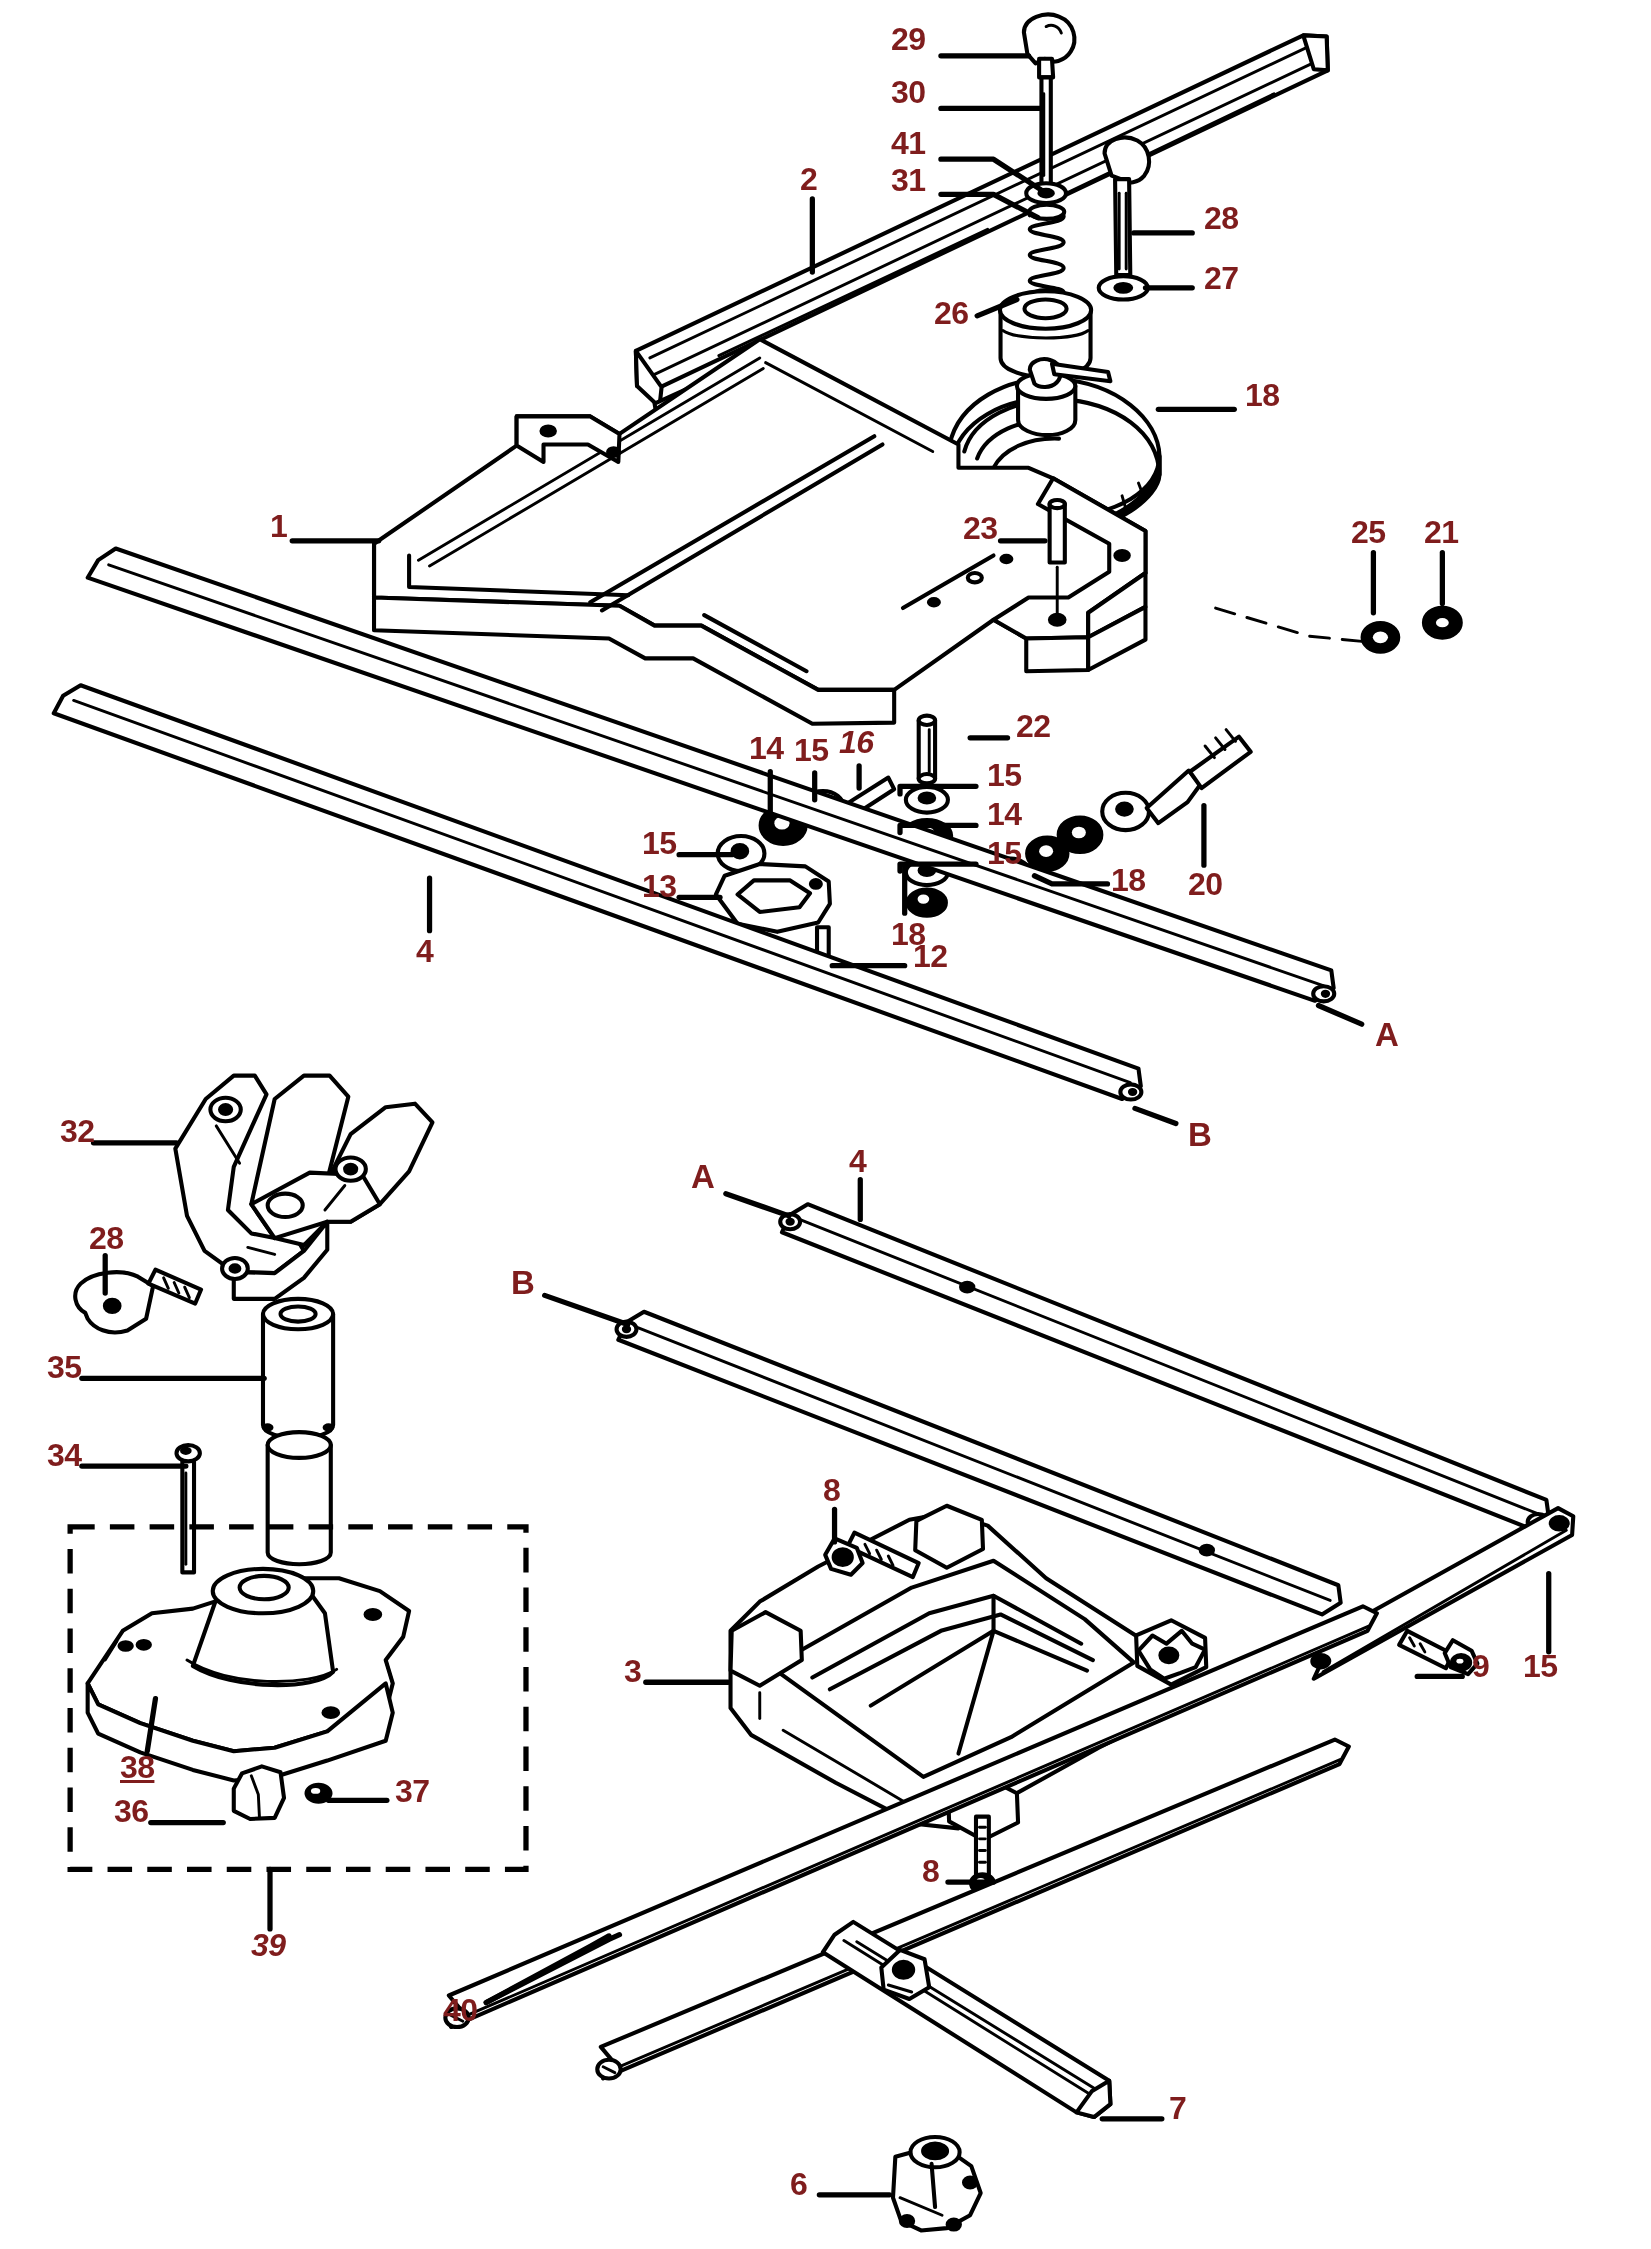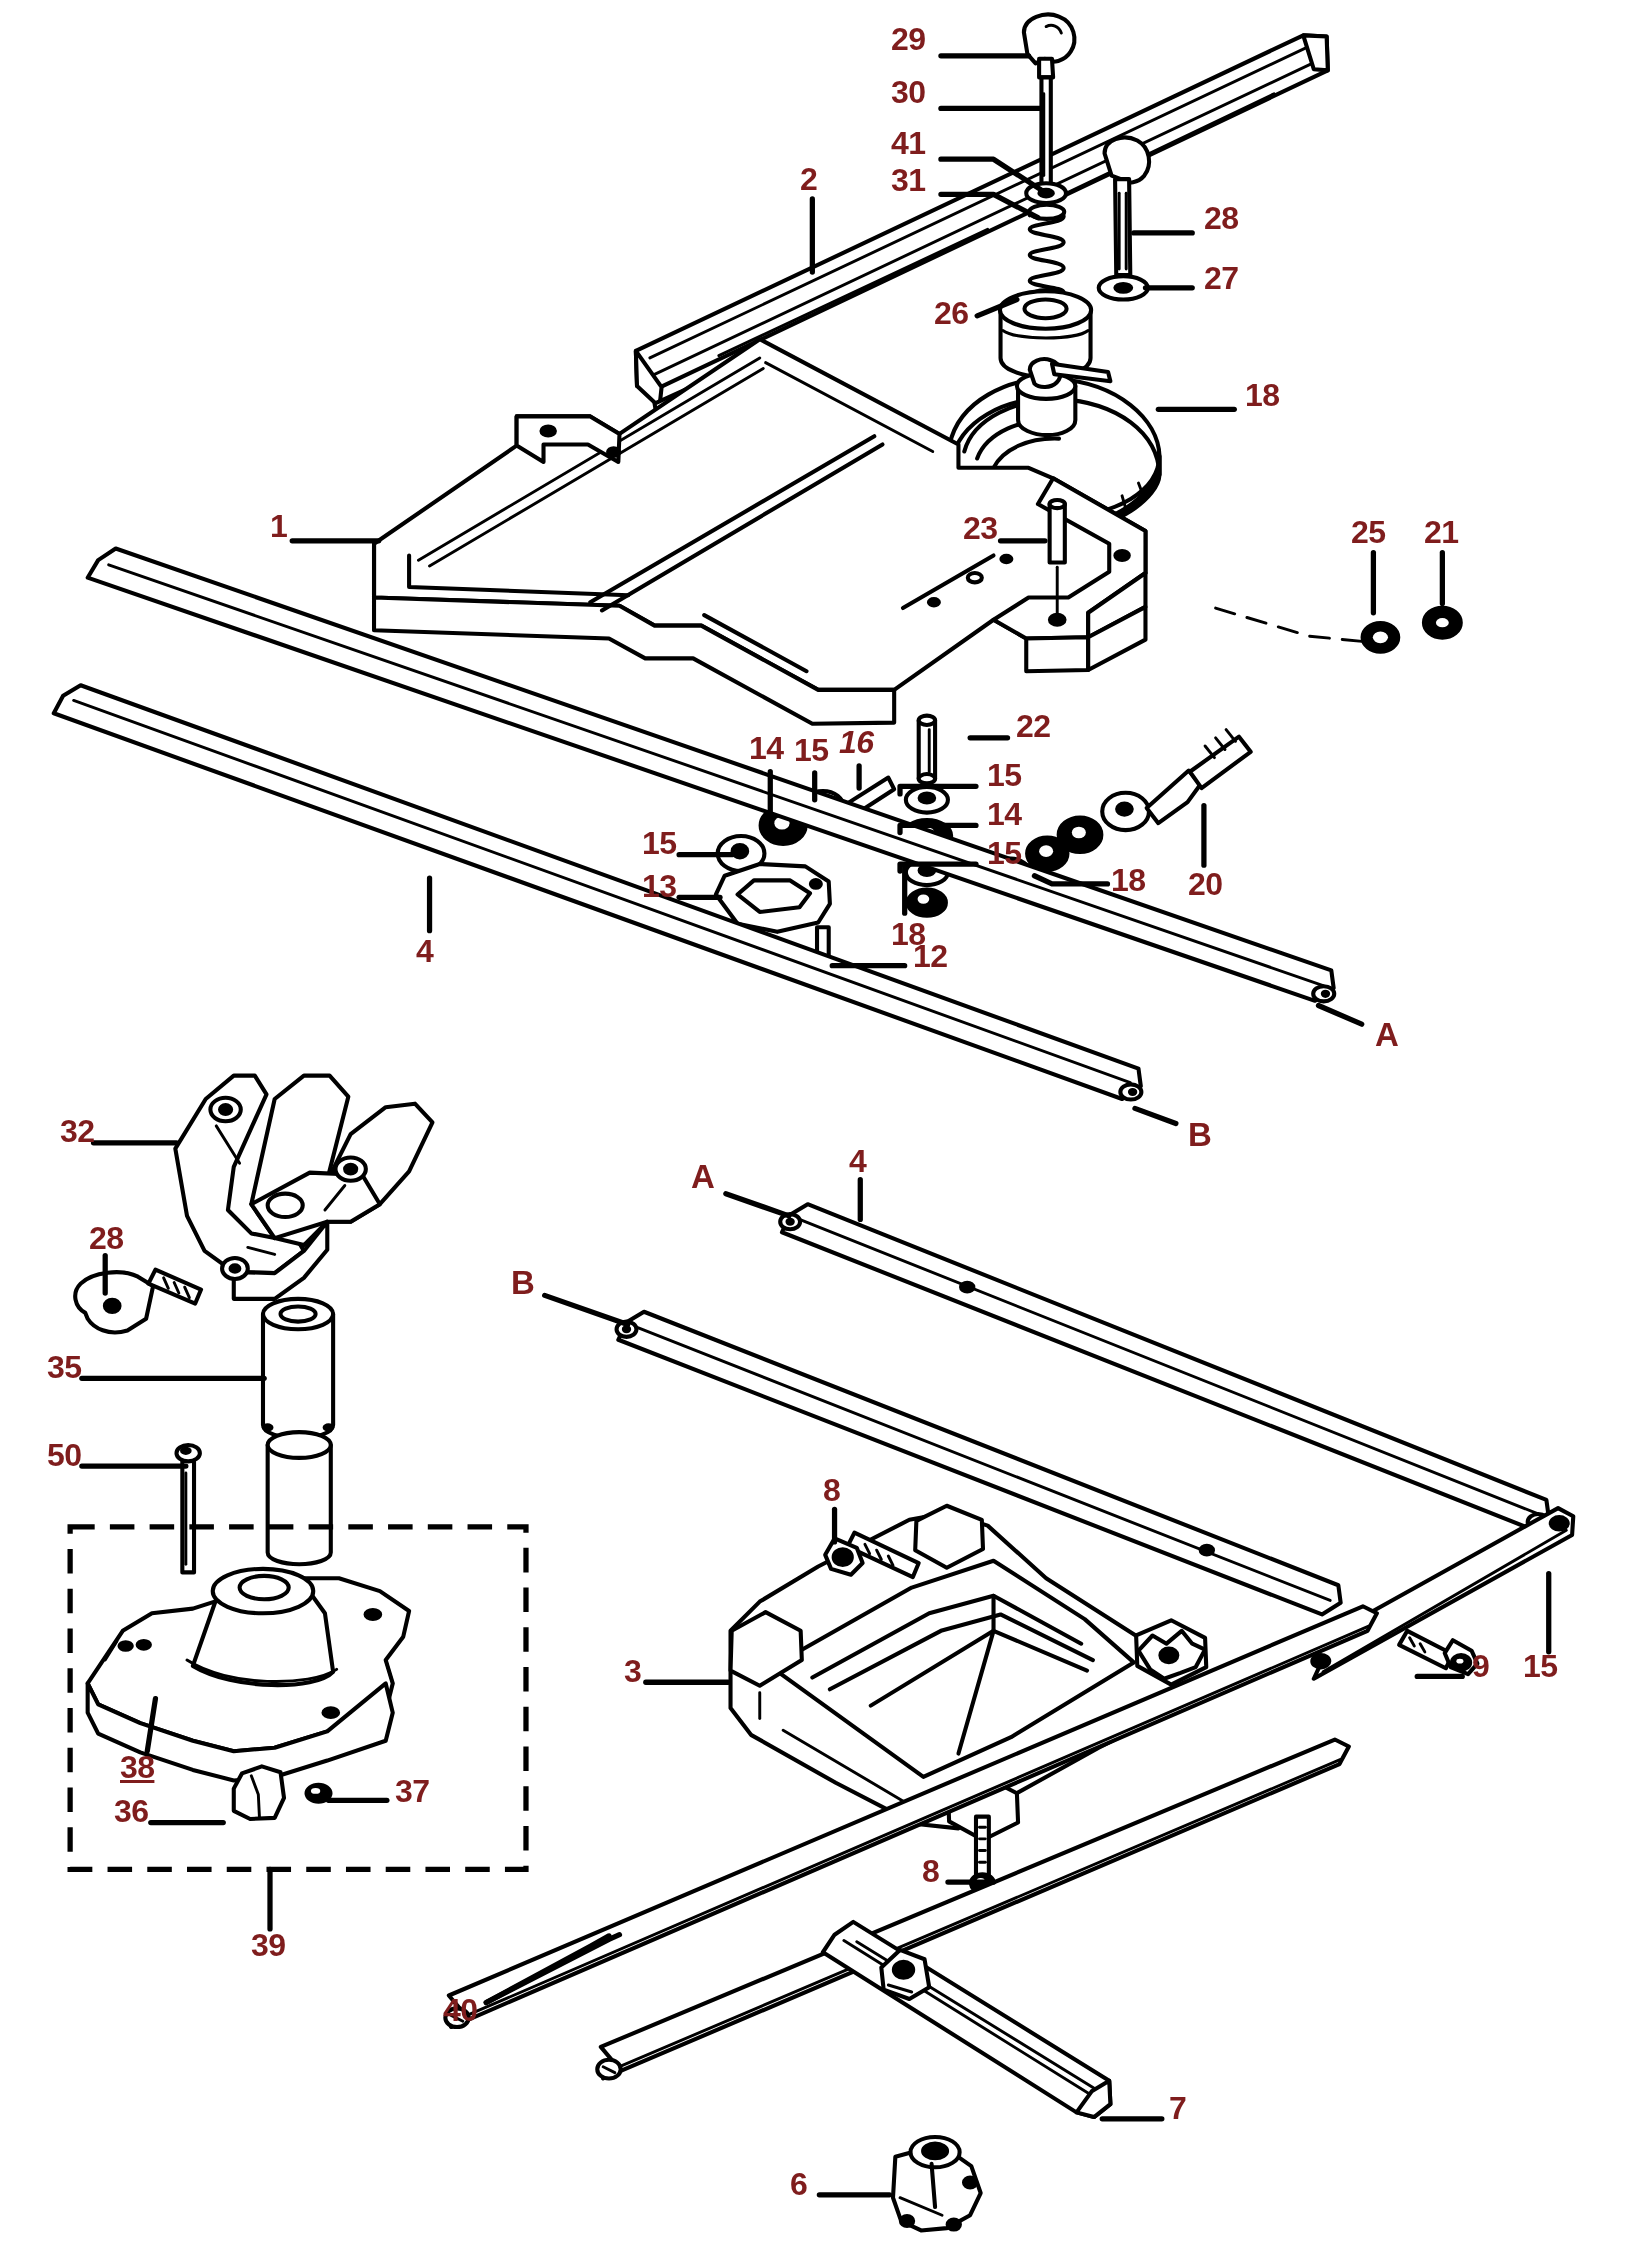--- a/index.html
+++ b/index.html
@@ -509,28 +509,28 @@
 <div class="callout" style="left:913px;top:940px;">12</div>
 <div class="callout" style="left:416px;top:935px;">4</div>
 <div class="callout alpha" style="left:1375px;top:1018px;">A</div>
 <div class="callout alpha" style="left:1188px;top:1118px;">B</div>
 <div class="callout" style="left:60px;top:1115px;">32</div>
 <div class="callout alpha" style="left:691px;top:1160px;">A</div>
 <div class="callout" style="left:849px;top:1145px;">4</div>
 <div class="callout alpha" style="left:511px;top:1266px;">B</div>
 <div class="callout" style="left:89px;top:1222px;">28</div>
 <div class="callout" style="left:47px;top:1351px;">35</div>
-<div class="callout" style="left:47px;top:1439px;">50</div>
+<div class="callout" style="left:47px;top:1439px;">34</div>
 <div class="callout" style="left:823px;top:1474px;">8</div>
 <div class="callout" style="left:624px;top:1655px;">3</div>
 <div class="callout" style="left:1472px;top:1650px;">9</div>
 <div class="callout" style="left:1523px;top:1650px;">15</div>
 <div class="callout" style="left:120px;top:1751px;text-decoration:underline;">38</div>
 <div class="callout" style="left:395px;top:1775px;">37</div>
 <div class="callout" style="left:114px;top:1795px;">36</div>
 <div class="callout" style="left:922px;top:1855px;">8</div>
-<div class="callout" style="left:251px;top:1929px;">39</div>
+<div class="callout" style="left:251px;top:1929px;font-style:italic;">39</div>
 <div class="callout" style="left:443px;top:1994px;">40</div>
 <div class="callout" style="left:1169px;top:2092px;">7</div>
 <div class="callout" style="left:790px;top:2168px;">6</div>
 
 </div>
 
 
 </body></html>

